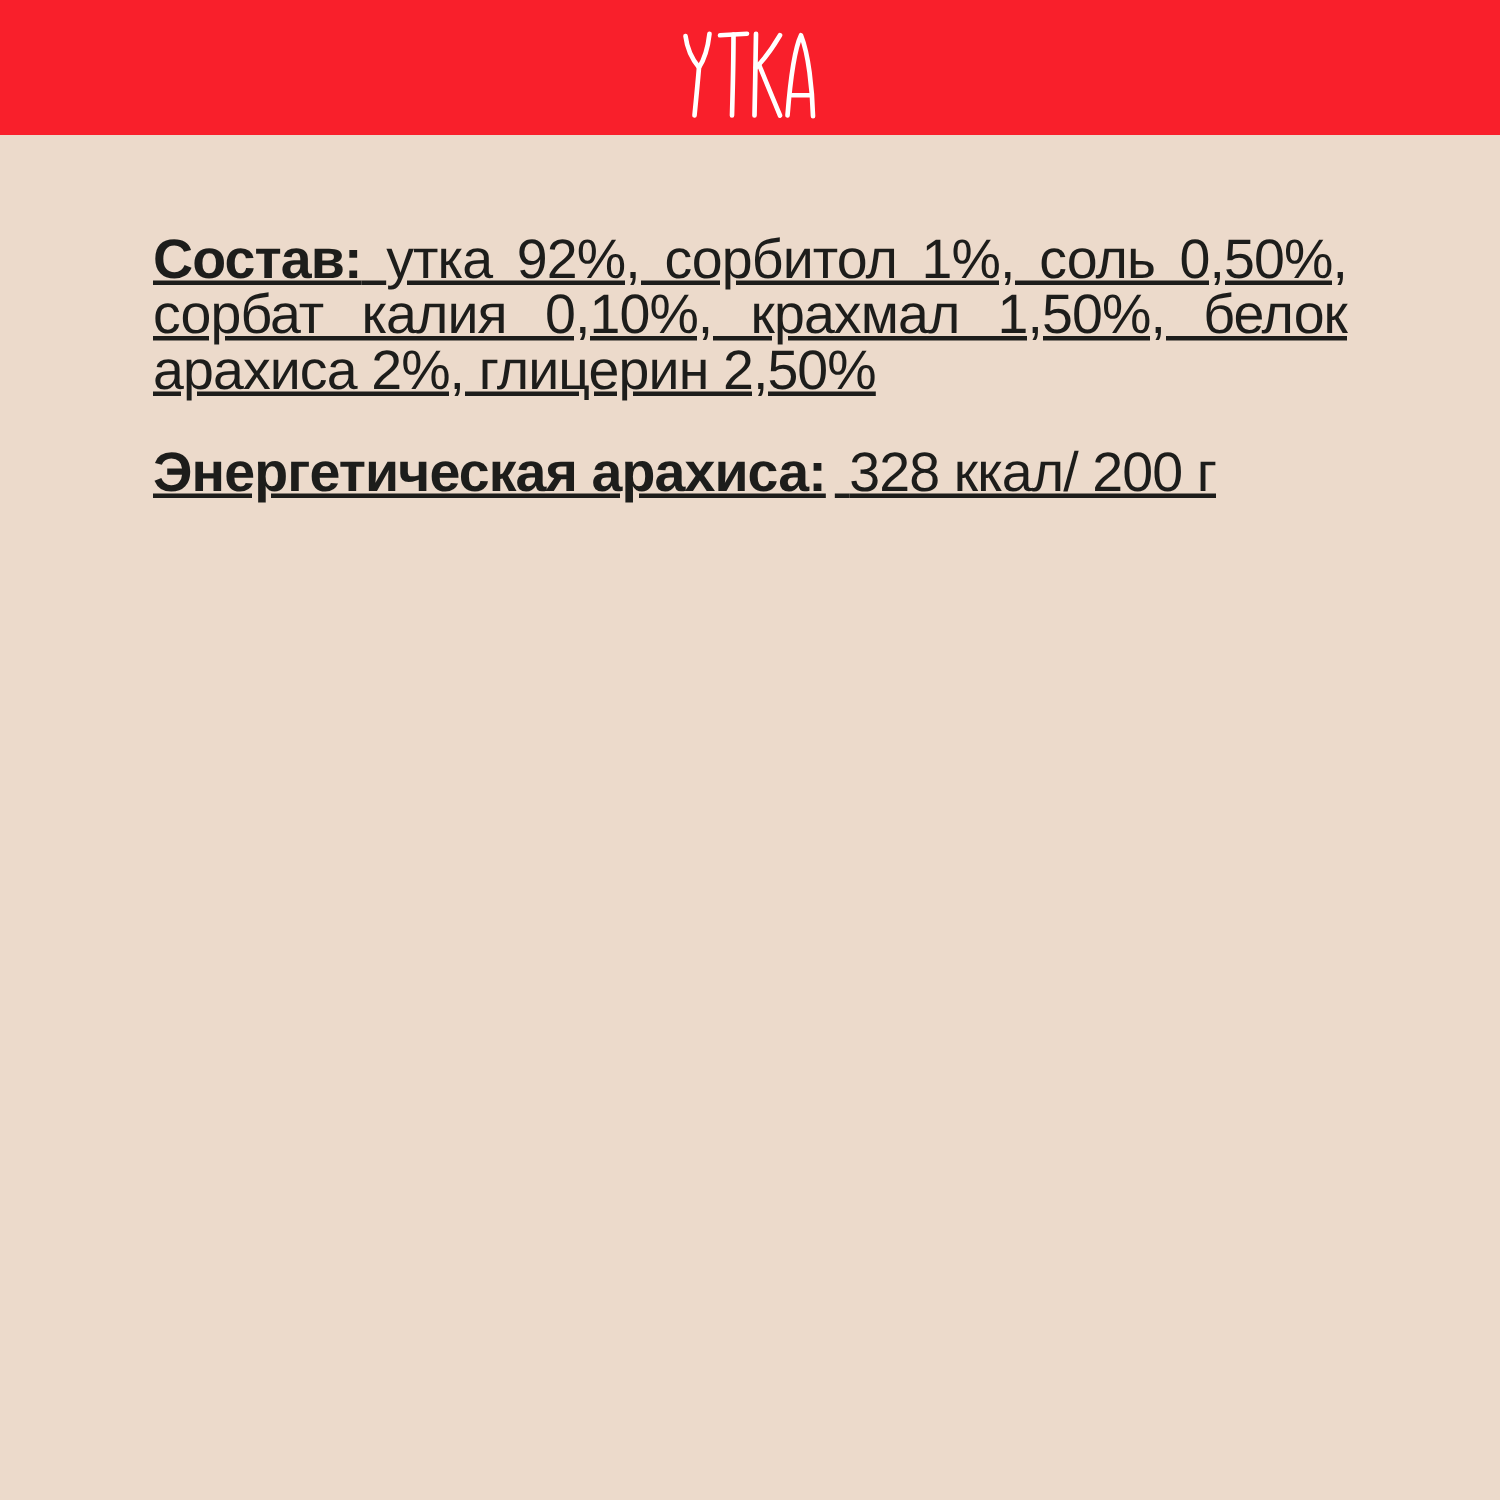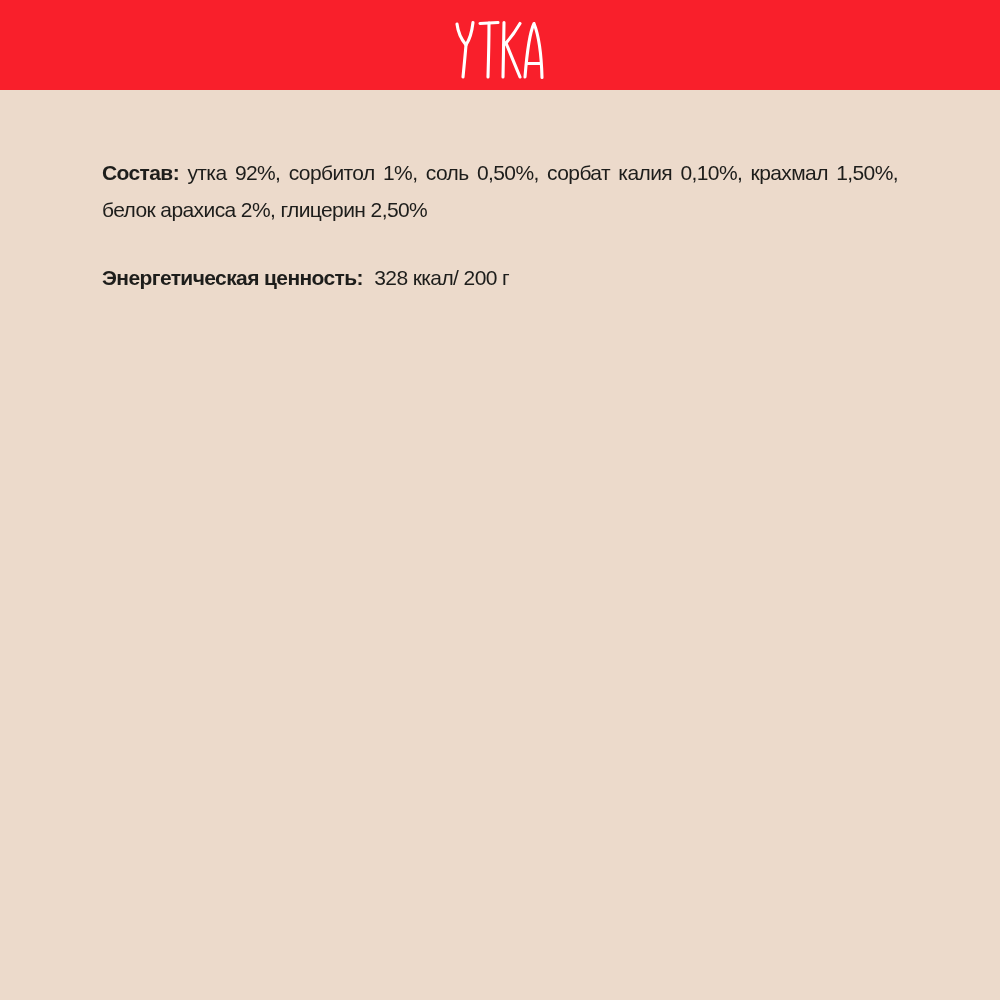--- a/index.html
+++ b/index.html
@@ -44,26 +44,27 @@
     height: 1px;
     overflow: hidden;
     clip: rect(0 0 0 0);
     white-space: nowrap;
   }
   .content {
     padding: 64px 102px 0 102px;
   }
   .content p {
     margin: 0 0 31px 0;
-    font-size: 21px;
+    font-size: 37px;
     line-height: 37px;
     letter-spacing: -0.6px;
     color: #1D1D1B;
     text-align: justify;
     text-align-last: left;
+    text-decoration: underline;
   }
   .content p b {
     font-weight: 700;
   }
   .content p b.wide-gap {
     margin-right: 6px;
   }
 </style>
 </head>
 <body>
@@ -91,19 +92,19 @@
 
   <div class="content">
 
     <p>
       <b>Состав:</b>
       <span>утка 92%, сорбитол 1%, соль 0,50%, сорбат калия 0,10%, крахмал 1,50%, белок арахиса 2%, глицерин 2,50%</span>
     </p>
 
 
     <p>
-      <b class="wide-gap">Энергетическая ценность:</b>
+      <b class="wide-gap">Энергетическая арахиса:</b>
       <span>328 ккал/ 200 г</span>
     </p>
 
   </div>
 
 </div>
 
 </body></html>

